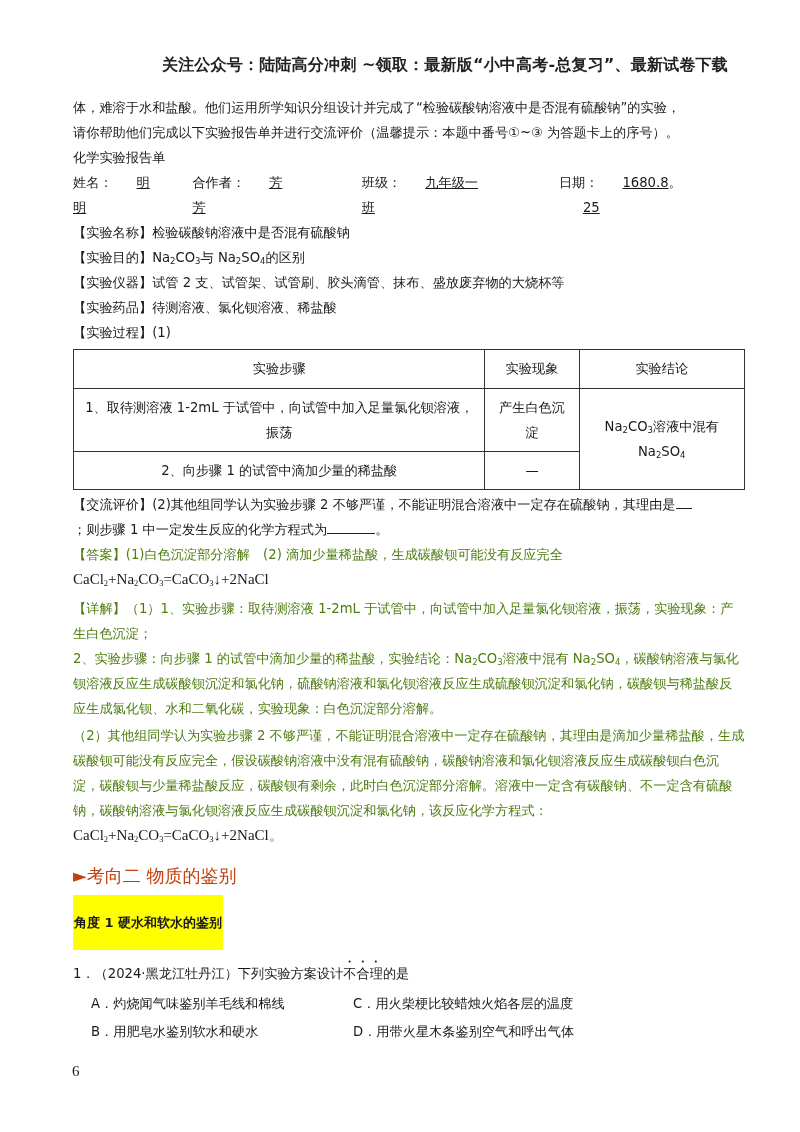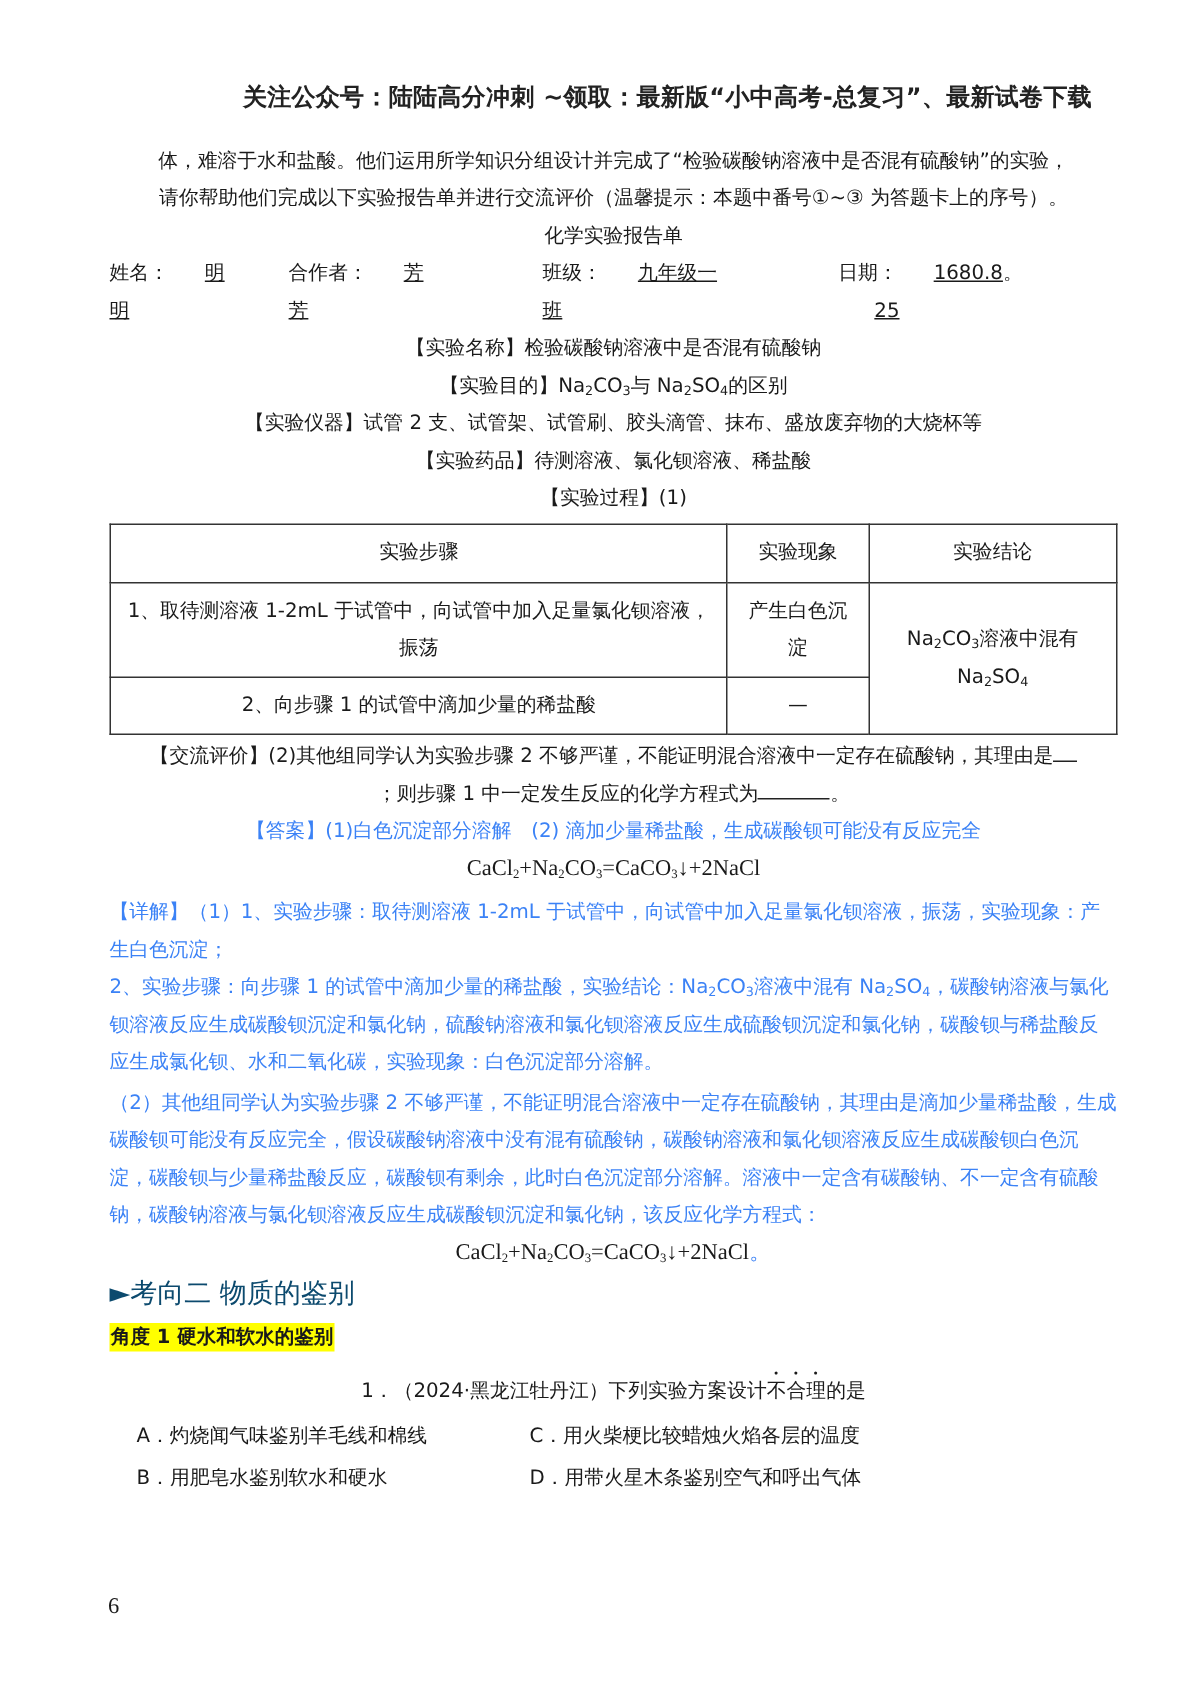--- a/index.html
+++ b/index.html
@@ -1,36 +1,36 @@
 <!DOCTYPE html>
 <html><head>
 <meta charset="utf-8">
 <style>
   html, body { margin: 0; padding: 0; background: #ffffff; }
   body { width: 800px; height: 1132px; position: relative; overflow: hidden;
          font-family: "DejaVu Sans", "Liberation Sans", sans-serif; color: #1a1a1a; }
   .header-note { position: absolute; top: 55px; right: 72px; font-size: 16px; font-weight: bold; color: #222; letter-spacing: 0.2px; }
   .content { position: absolute; left: 73px; top: 95px; width: 672px; font-size: 13.2px; line-height: 25px; }
-  .line { white-space: nowrap; text-align: center; }
+  .line { white-space: nowrap; }
   .wrap { white-space: normal; }
   .u { text-decoration: underline; padding-left: 24px; }
   .info-row { display: flex; }
   .info-row .cell { margin-right: 38px; }
   .info-row .cell.c2 { margin-right: 48px; }
   .info-row .cell.c3 { margin-right: 80px; margin-left: 28px; }
   sub { font-size: 8.5px; vertical-align: -2px; line-height: 0; }
   table.exp { border-collapse: collapse; width: 672px; margin: 4px 0 2px 0; font-size: 13.2px; }
   table.exp td { border: 1.5px solid #333; padding: 6px 8px; vertical-align: top; line-height: 25px; text-align: center; }
   table.exp tr.head td { height: 26px; }
   .col1 { width: 400px; } .col2 { width: 78px; } .col3 { width: 150px; }
   .concl { vertical-align: middle !important; }
-  .red { color: #3b82f6; }
+  .red { color: #4d7c0f; }
   .formula { font-family: "Liberation Serif", "DejaVu Serif", serif; font-size: 15px; color: #1a1a1a; }
-  .section-title { color: #0c4a6e; font-size: 18px; margin-top: 0; line-height: 30px; }
-  .angle { display: inline-block; background: #ffff00; font-weight: bold; font-size: 13px; line-height: 19px; padding: 0 1px; margin-top: 4px; }
+  .section-title { color: #c2410c; font-size: 18px; margin-top: 13px; line-height: 30px; }
+  .angle { display: inline-block; background: #ffff00; font-weight: bold; font-size: 13px; line-height: 19px; padding: 18px 1px; margin-top: 4px; }
   .options { display: grid; grid-template-columns: 262px 300px; margin-left: 18px; line-height: 28px; }
   .page-num { position: absolute; left: 72px; top: 1063px; font-family: "Liberation Serif", serif; font-size: 15px; }
   .blank { display: inline-block; border-bottom: 1px solid #222; height: 14px; vertical-align: baseline; }
 </style>
 </head>
 <body>
 
 <div class="header-note">关注公众号：陆陆高分冲刺 ~领取：最新版“小中高考-总复习”、最新试卷下载</div>
 
 <div class="content">

